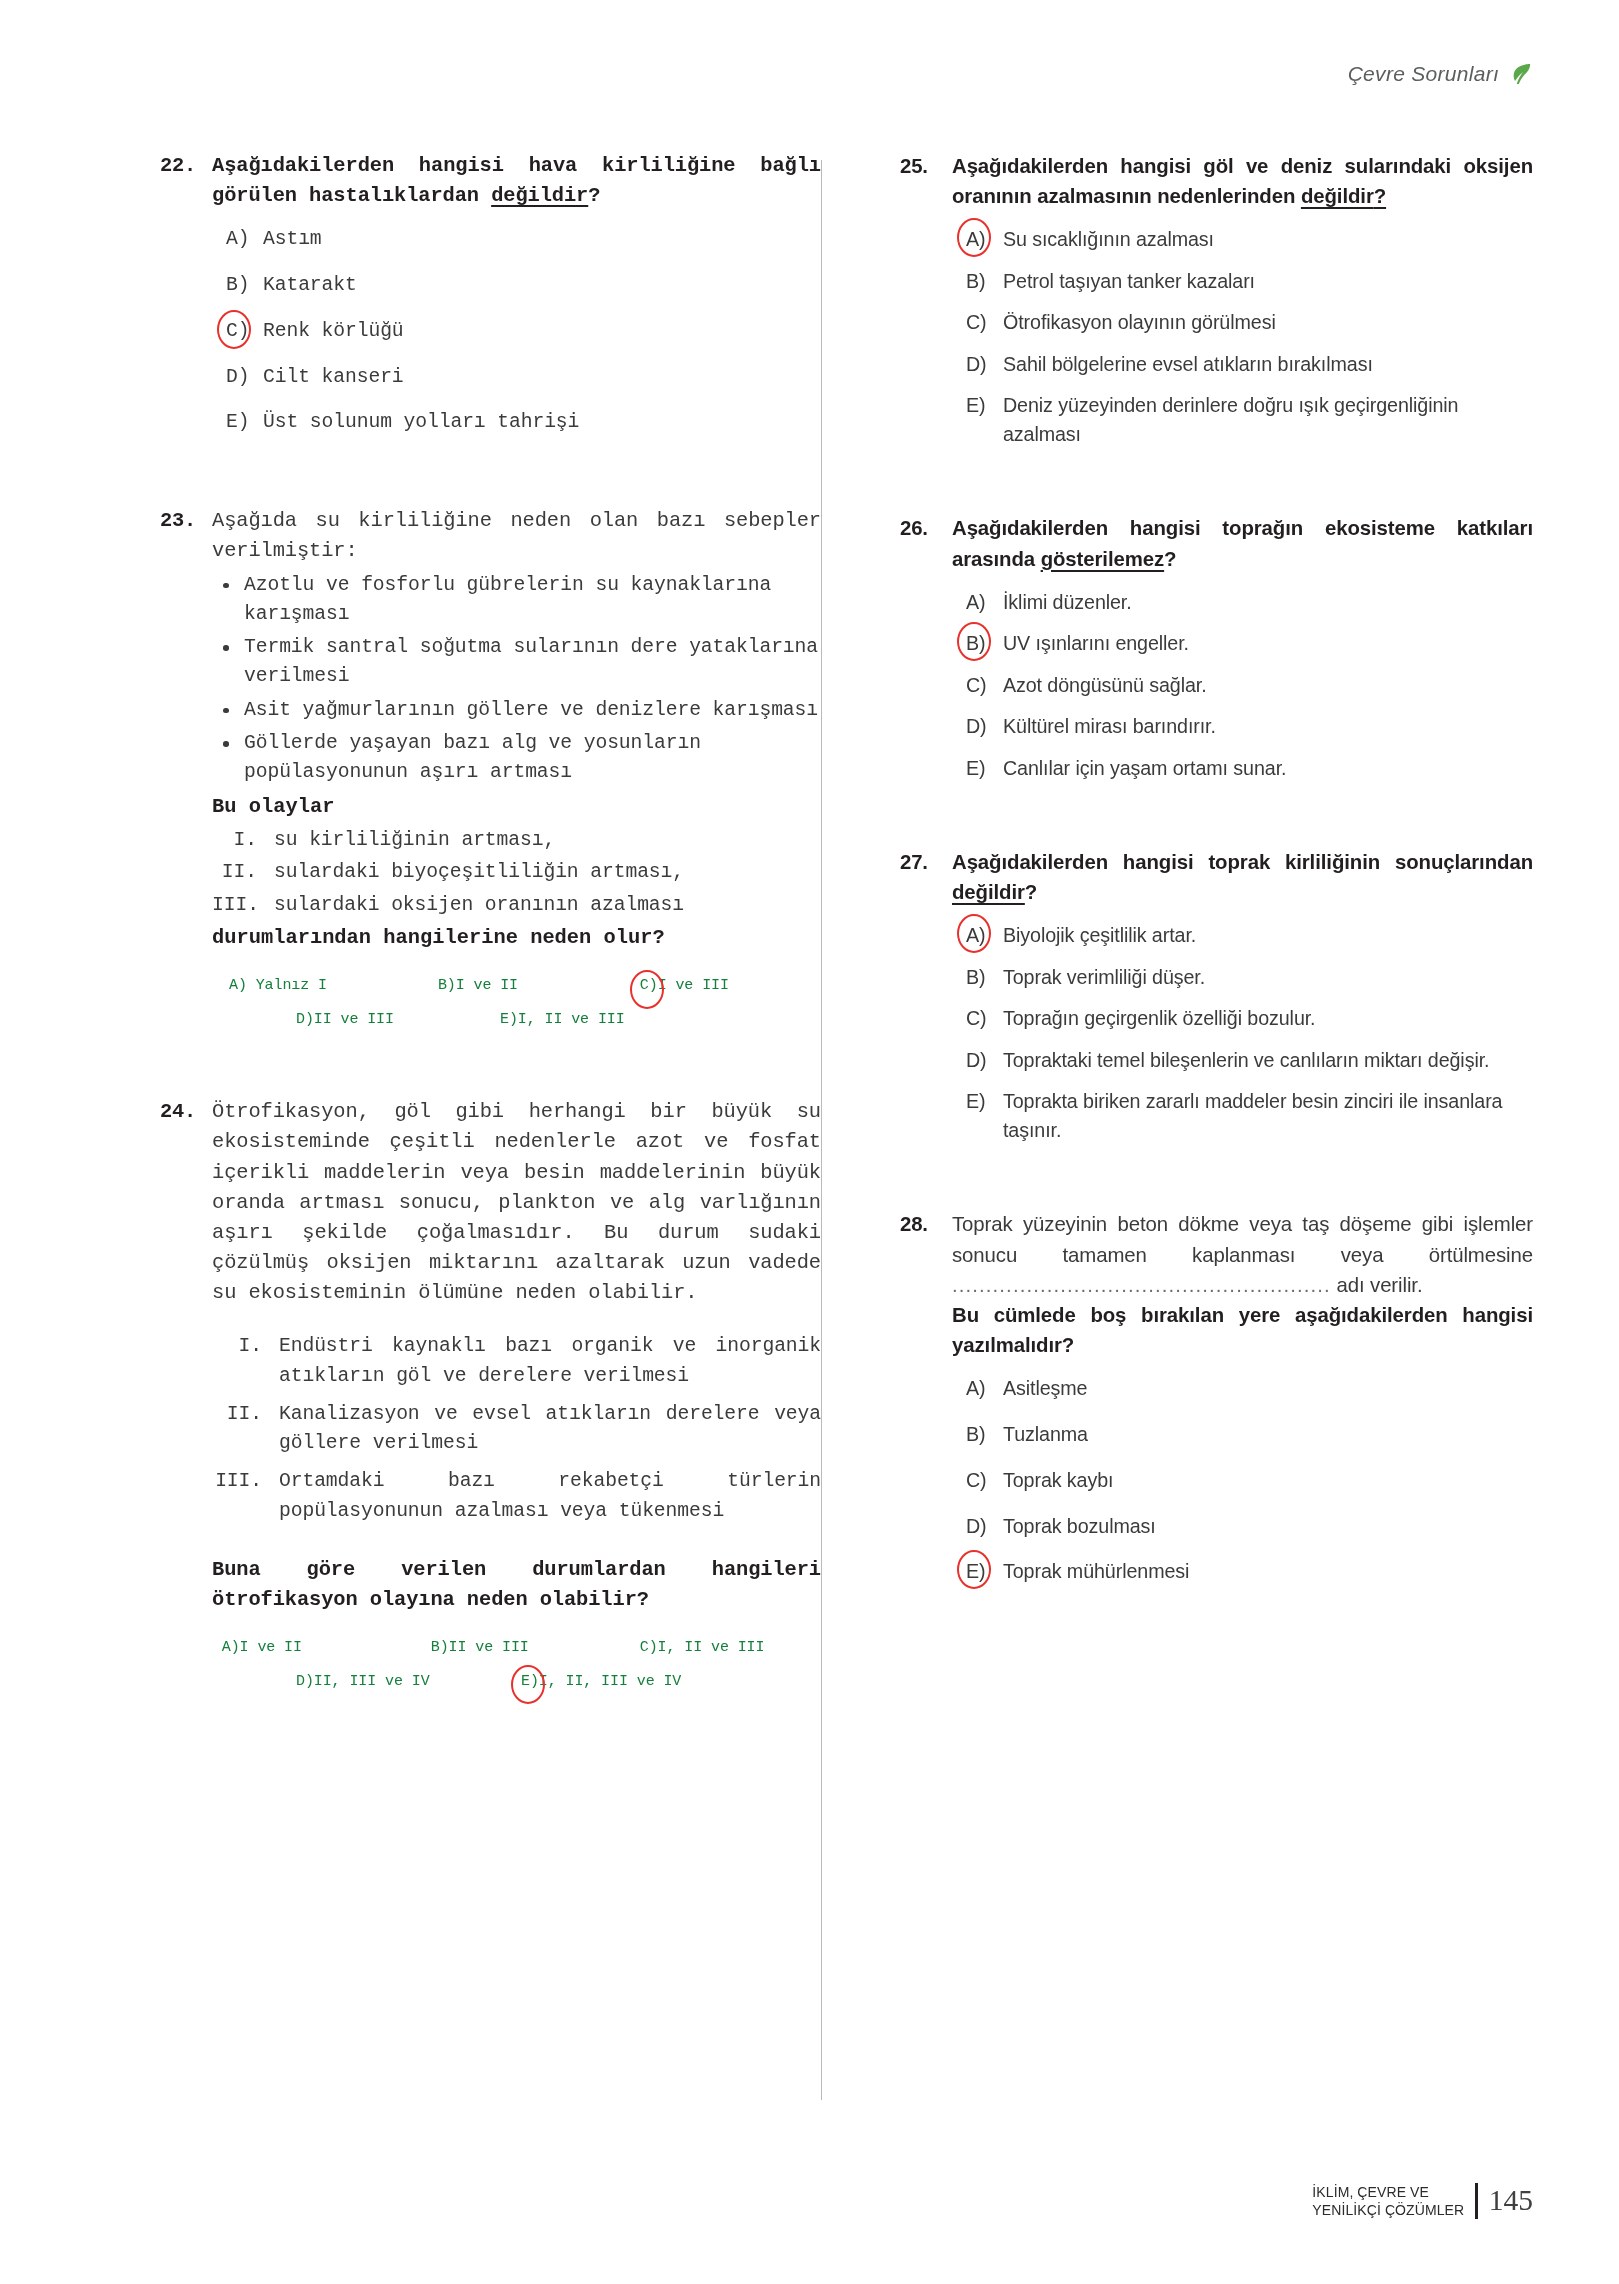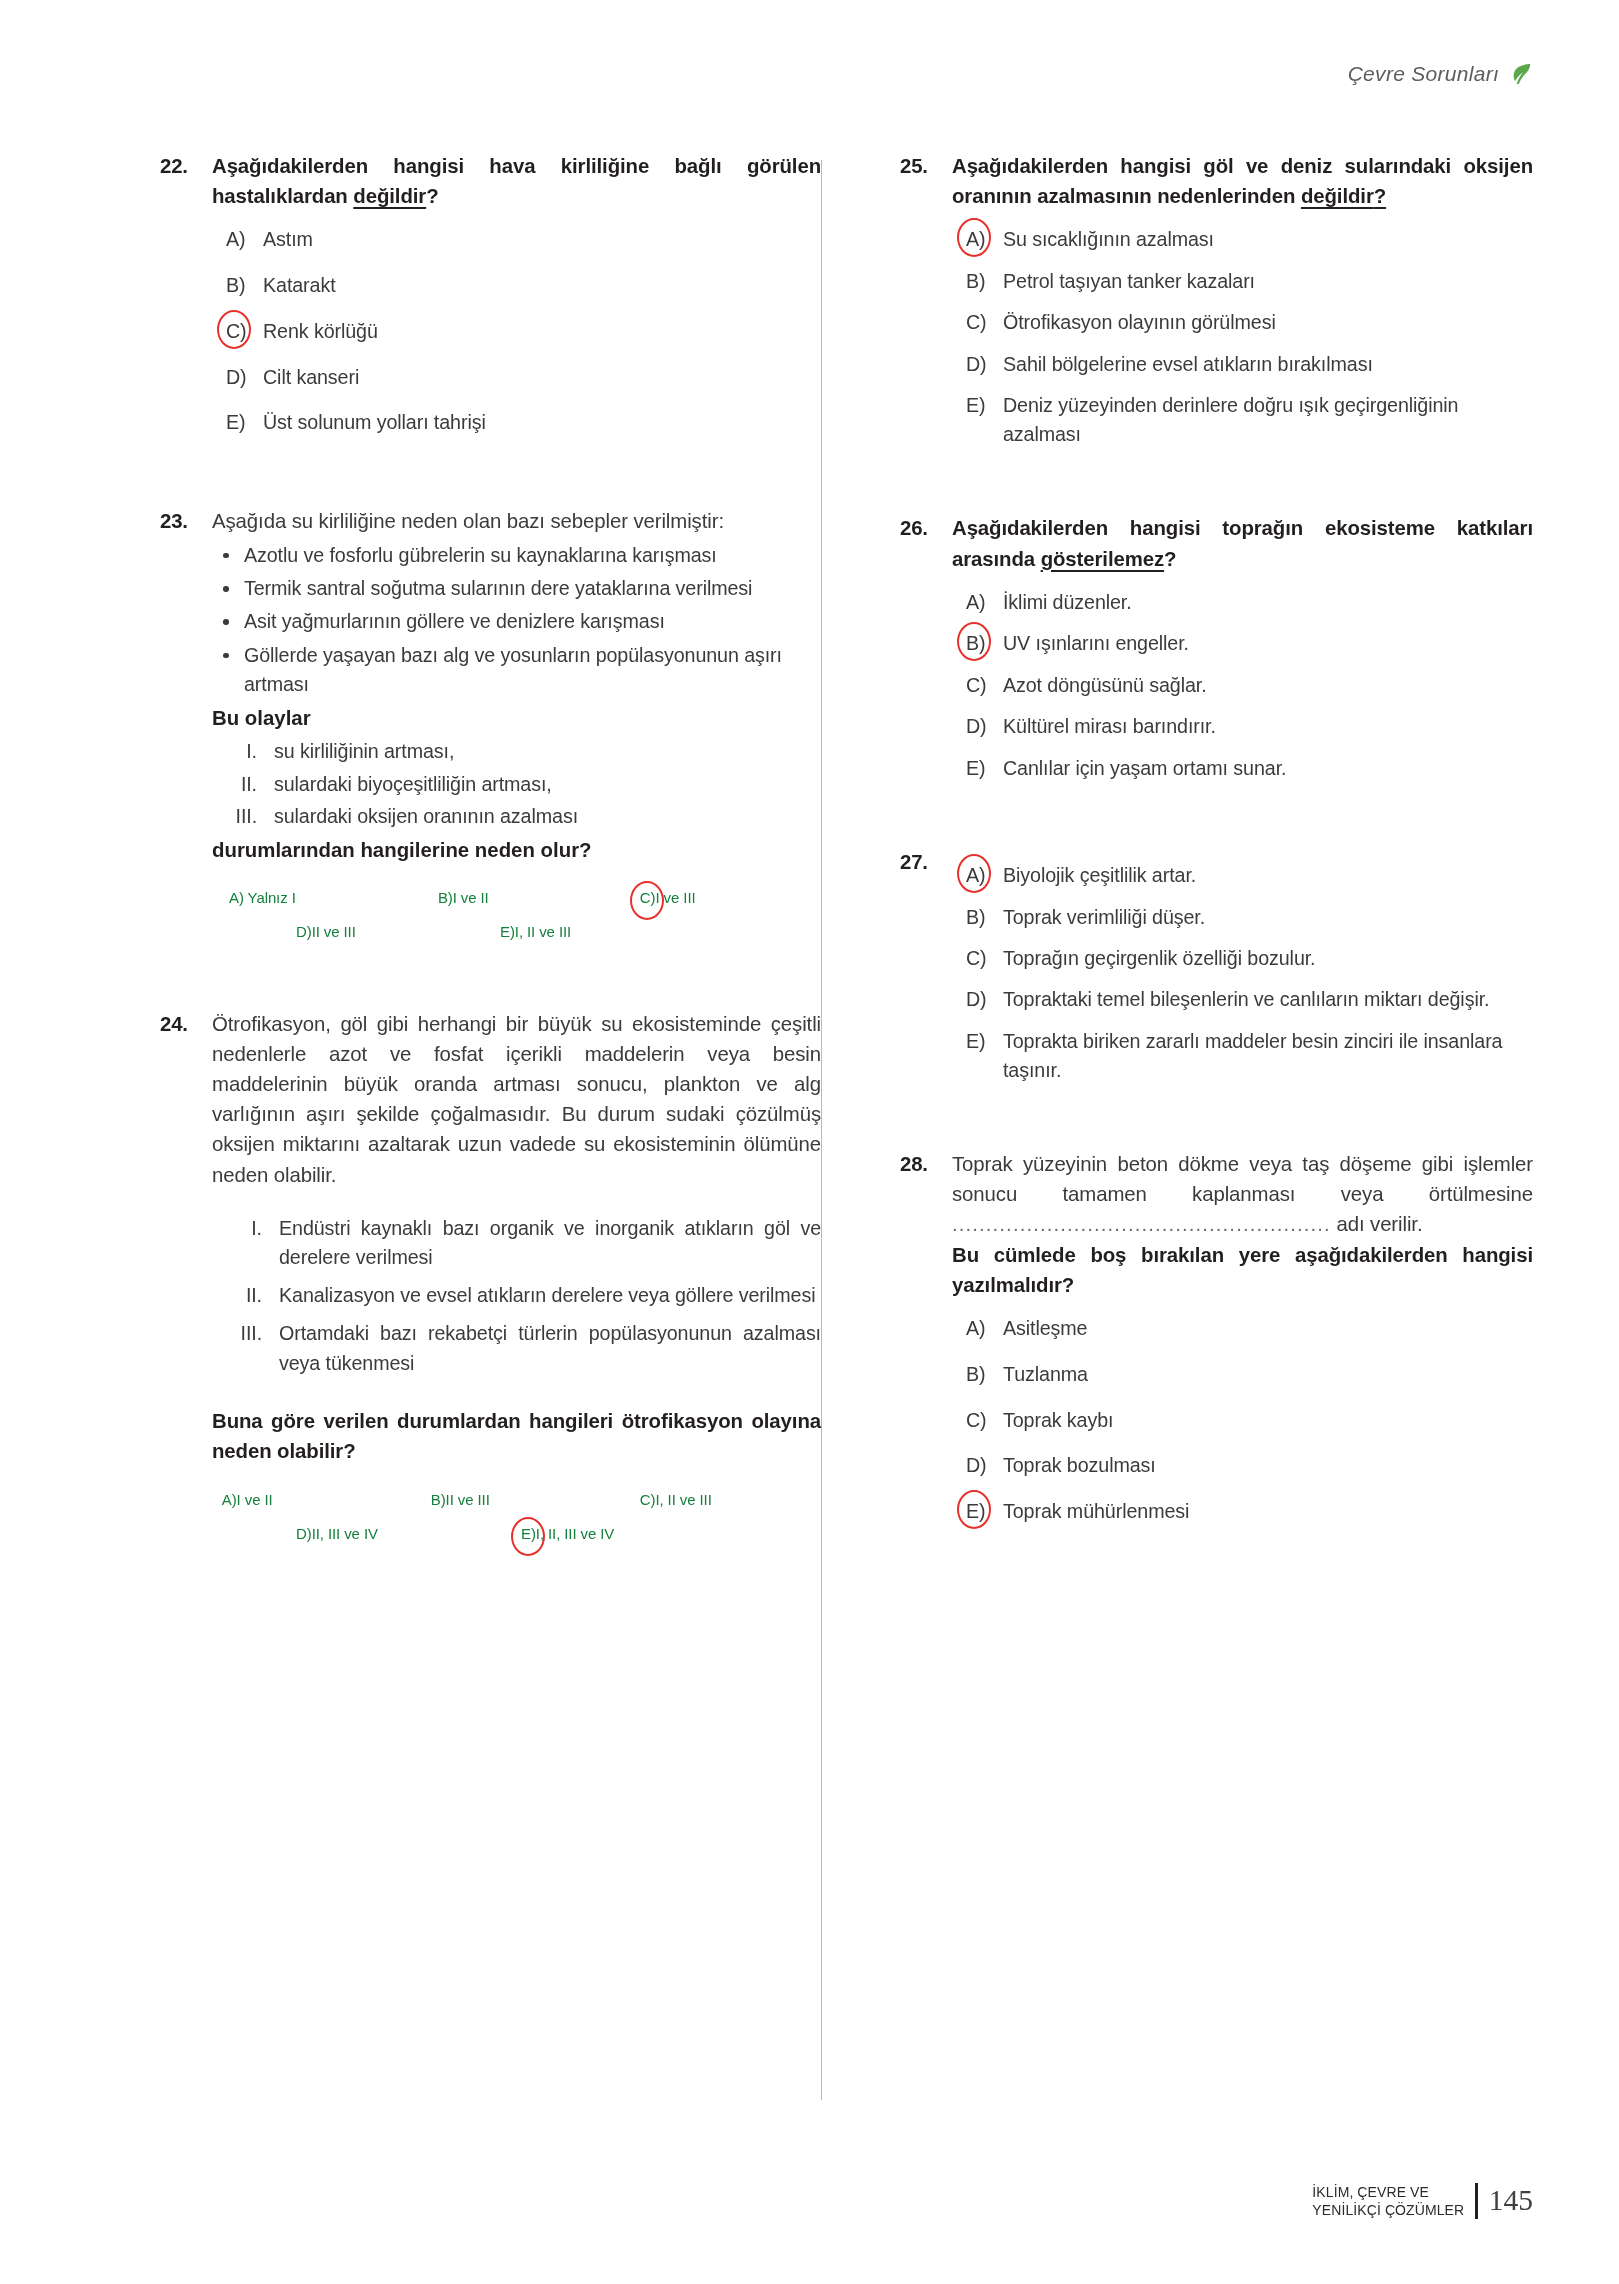--- a/index.html
+++ b/index.html
@@ -50,21 +50,21 @@
     top: 151px;
     left: 160px;
     right: 87px;
     bottom: 155px;
     display: flex;
   }
   .col {
     width: 661px;
     position: relative;
   }
-  .col-left { padding-right: 28px; }
+  .col-left { padding-right: 28px; font-family: Liberation Mono, monospace; }
   .col-right { margin-left: 51px; }
 
   .divider {
     position: absolute;
     left: 821px;
     top: 160px;
     width: 1.4px;
     height: 1940px;
     background: #b9babb;
   }
@@ -406,20 +406,21 @@
             <div class="opt tight"><span class="lab">E)</span><span>Canlılar için yaşam ortamı sunar.</span></div>
           </div>
         </div>
       </div>
 
       <div class="spacer-q"></div>
 
       <div class="q">
         <div class="q-num">27.</div>
         <div class="q-body">
+          <div class="q-stem"><span>Aşağıdakilerden hangisi toprak kirliliğinin sonuçlarından </span><span class="u">değildir</span><span>?</span></div>
           <div class="opts">
             <div class="opt circled tight"><span class="lab">A)</span><span>Biyolojik çeşitlilik artar.</span></div>
             <div class="opt tight"><span class="lab">B)</span><span>Toprak verimliliği düşer.</span></div>
             <div class="opt tight"><span class="lab">C)</span><span>Toprağın geçirgenlik özelliği bozulur.</span></div>
             <div class="opt tight"><span class="lab">D)</span><span>Topraktaki temel bileşenlerin ve canlıların miktarı değişir.</span></div>
             <div class="opt tight"><span class="lab">E)</span><span>Toprakta biriken zararlı maddeler besin zinciri ile insanlara taşınır.</span></div>
           </div>
         </div>
       </div>
 

